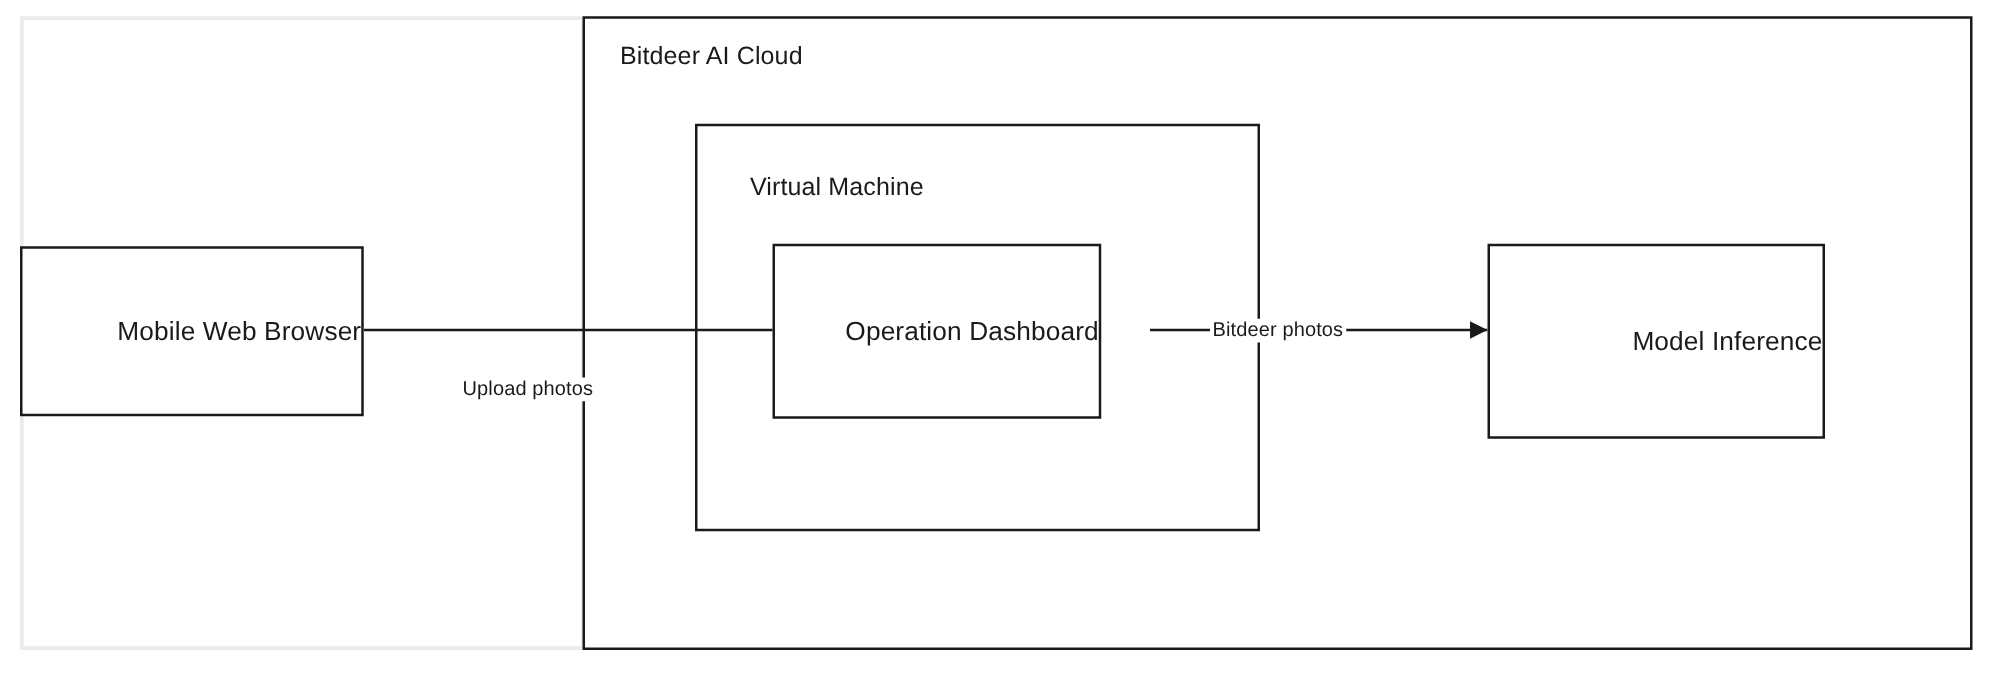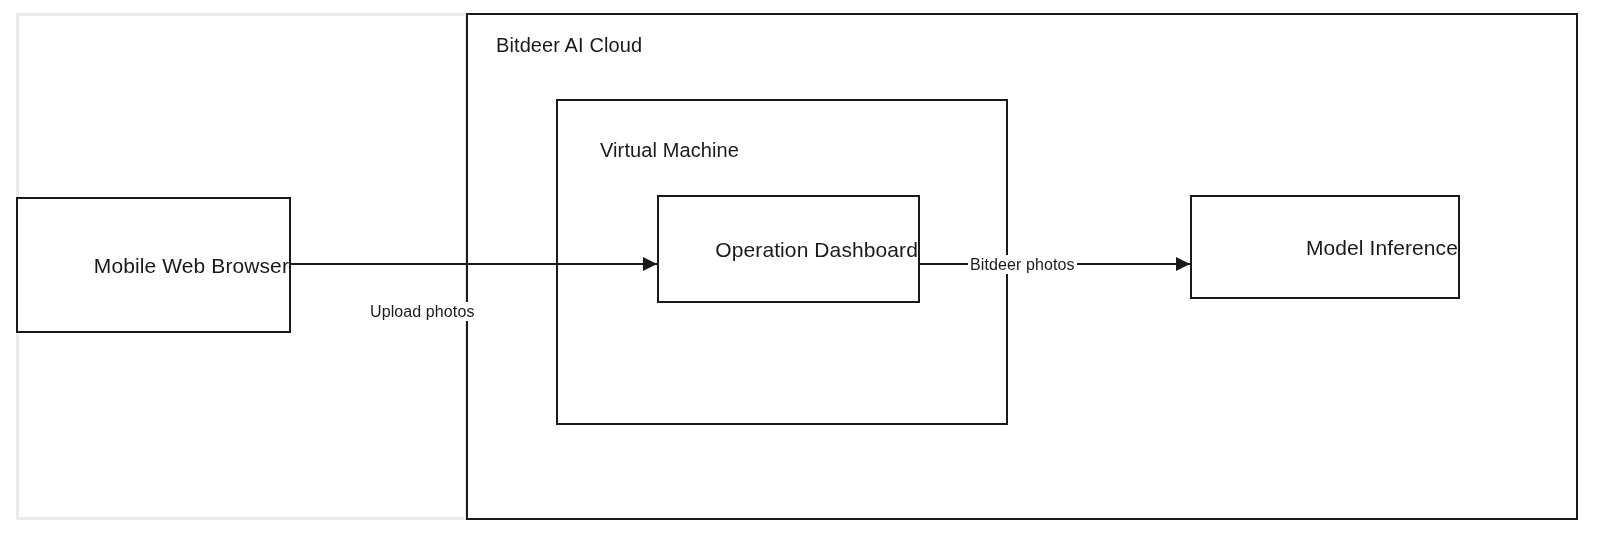--- a/index.html
+++ b/index.html
@@ -72,22 +72,22 @@
   }
   .node-label {
     font-size: 21px;
     line-height: 25px;
     color: #1a1a1a;
     white-space: nowrap;
     letter-spacing: 0.1px;
   }
 
   .node-browser   { left: 16px;   top: 197px; width: 275px; height: 136px; }
-  .node-dashboard { left: 657px;  top: 195px; width: 263px; height: 108px; }
-  .node-inference { left: 1190px; top: 195px; width: 270px; height: 104px; }
+  .node-dashboard { left: 618px;  top: 195px; width: 263px; height: 140px; }
+  .node-inference { left: 1190px; top: 195px; width: 270px; height: 156px; }
 
   
   .edge {
     position: absolute;
     height: 2px;
     background: #1a1a1a;
     z-index: 2;
   }
   .edge-upload  { left: 291px; top: 263px; width: 366px; }
   .edge-analyse { left: 920px; top: 263px; width: 270px; }

